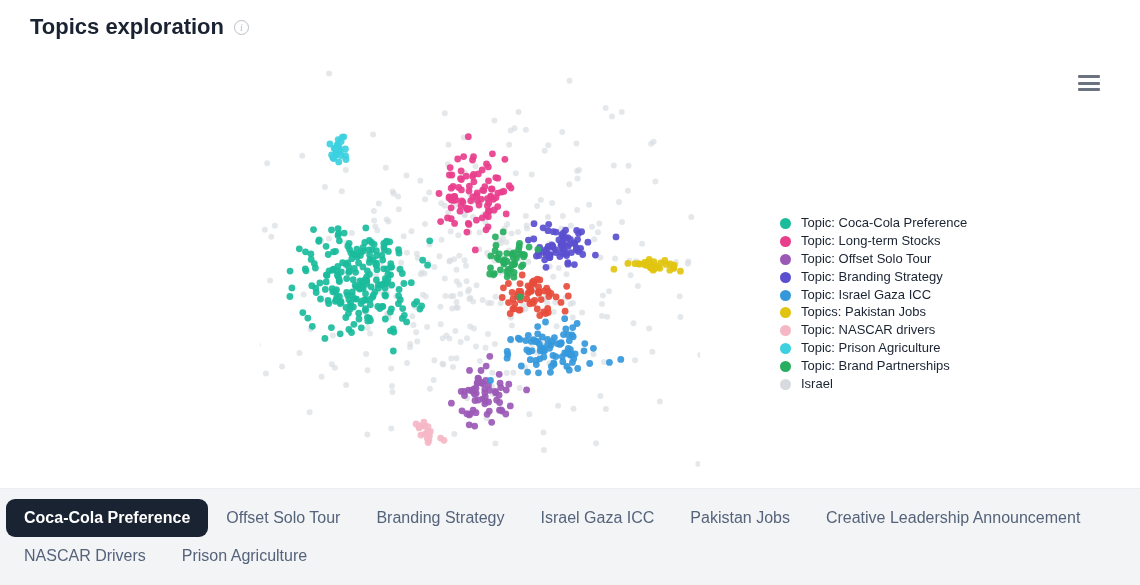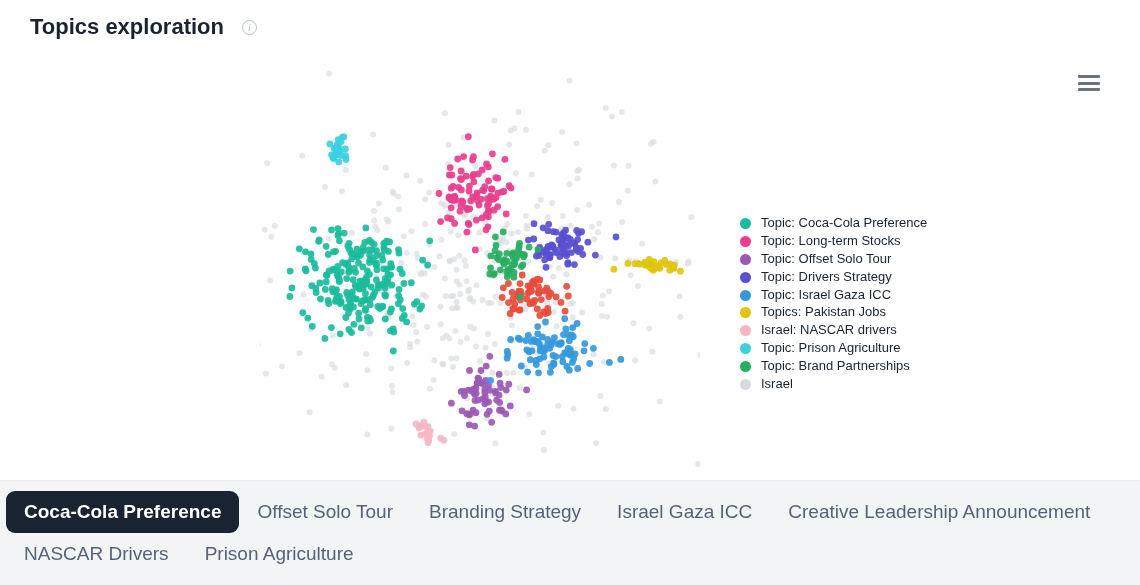--- a/index.html
+++ b/index.html
@@ -1,31 +1,31 @@
 <!DOCTYPE html>
 <html><head>
 <meta charset="utf-8">
 <style>
   * { box-sizing: border-box; margin: 0; padding: 0; }
   html, body { width: 1140px; height: 585px; font-family: Arial, Helvetica, sans-serif; background: #fff; color: #1a2332; }
   .page { width: 1140px; height: 585px; position: relative; display: flex; flex-direction: column; }
-  .header { display: flex; align-items: center; gap: 18px; padding: 14px 30px 0 30px; }
+  .header { display: flex; align-items: center; gap: 10px; padding: 14px 30px 0 30px; }
   .title { font-size: 22px; font-weight: 700; color: #1a2332; }
   .info-icon { width: 15px; height: 15px; border: 1.2px solid #b9c0c9; border-radius: 50%; display: inline-flex; align-items: center; justify-content: center; color: #b9c0c9; font-size: 10px; font-style: italic; font-family: serif; }
   .chart-area { position: relative; flex: 1; width: 100%; }
   .hamburger { position: absolute; right: 40px; top: 35px; width: 22px; height: 16px; display: flex; flex-direction: column; justify-content: space-between; cursor: pointer; }
   .hamburger div { height: 3px; background: #6b7280; border-radius: 1px; }
   svg.scatter { position: absolute; left: 260px; top: 30px; width: 440px; height: 400px; }
-  .legend { position: absolute; left: 740px; top: 175px; font-size: 13px; line-height: 1.3; }
+  .legend { position: absolute; left: 780px; top: 175px; font-size: 13px; line-height: 1.3; }
   .legend-row { display: flex; align-items: center; gap: 10px; margin-bottom: 1px; }
   .swatch { width: 11px; height: 11px; border-radius: 50%; flex: 0 0 11px; }
   .legend-label { color: #1a2332; }
   .tabs-wrap { background: #f3f4f6; border-top: 1px solid #eceef1; padding: 10px 6px 10px 6px; }
   .tabs { display: flex; flex-wrap: wrap; gap: 0; align-items: center; justify-content: flex-start; }
-  .tab { padding: 10px 18px; font-size: 19px; color: #55637a; cursor: pointer; border-radius: 9px; white-space: nowrap; }
+  .tab { padding: 10px 18px; font-size: 16px; color: #55637a; cursor: pointer; border-radius: 9px; white-space: nowrap; }
   .tab.active { background: #1a2332; color: #fff; font-weight: 600; }
 </style>
 </head>
 <body>
 
 <div class="page">
 
   <div class="header">
     <h1 class="title">Topics exploration</h1>
     <span class="info-icon">i</span>
@@ -1109,33 +1109,33 @@
         <div class="legend-row">
           <span class="swatch" style="background: rgb(232, 62, 140);"></span>
           <span class="legend-label">Topic: Long-term Stocks</span>
         </div>
         <div class="legend-row">
           <span class="swatch" style="background: rgb(155, 89, 182);"></span>
           <span class="legend-label">Topic: Offset Solo Tour</span>
         </div>
         <div class="legend-row">
           <span class="swatch" style="background: rgb(90, 79, 207);"></span>
-          <span class="legend-label">Topic: Drivers Strategy</span>
+          <span class="legend-label">Topic: Branding Strategy</span>
         </div>
         <div class="legend-row">
           <span class="swatch" style="background: rgb(52, 152, 219);"></span>
           <span class="legend-label">Topic: Israel Gaza ICC</span>
         </div>
         <div class="legend-row">
           <span class="swatch" style="background: rgb(225, 196, 15);"></span>
           <span class="legend-label">Topics: Pakistan Jobs</span>
         </div>
         <div class="legend-row">
           <span class="swatch" style="background: rgb(245, 183, 197);"></span>
-          <span class="legend-label">Israel: NASCAR drivers</span>
+          <span class="legend-label">Topic: NASCAR drivers</span>
         </div>
         <div class="legend-row">
           <span class="swatch" style="background: rgb(60, 208, 224);"></span>
           <span class="legend-label">Topic: Prison Agriculture</span>
         </div>
         <div class="legend-row">
           <span class="swatch" style="background: rgb(39, 174, 96);"></span>
           <span class="legend-label">Topic: Brand Partnerships</span>
         </div>
         <div class="legend-row">
@@ -1145,19 +1145,20 @@
       </div>
 
   </div>
 
   <div class="tabs-wrap">
     <div class="tabs" id="tabs">
         <div class="tab active">Coca-Cola Preference</div>
         <div class="tab">Offset Solo Tour</div>
         <div class="tab">Branding Strategy</div>
         <div class="tab">Israel Gaza ICC</div>
+        <div class="tab">Pakistan Jobs</div>
         <div class="tab">Creative Leadership Announcement</div>
         <div class="tab">NASCAR Drivers</div>
         <div class="tab">Prison Agriculture</div>
       </div>
   </div>
 
 </div>
 
 </body></html>

